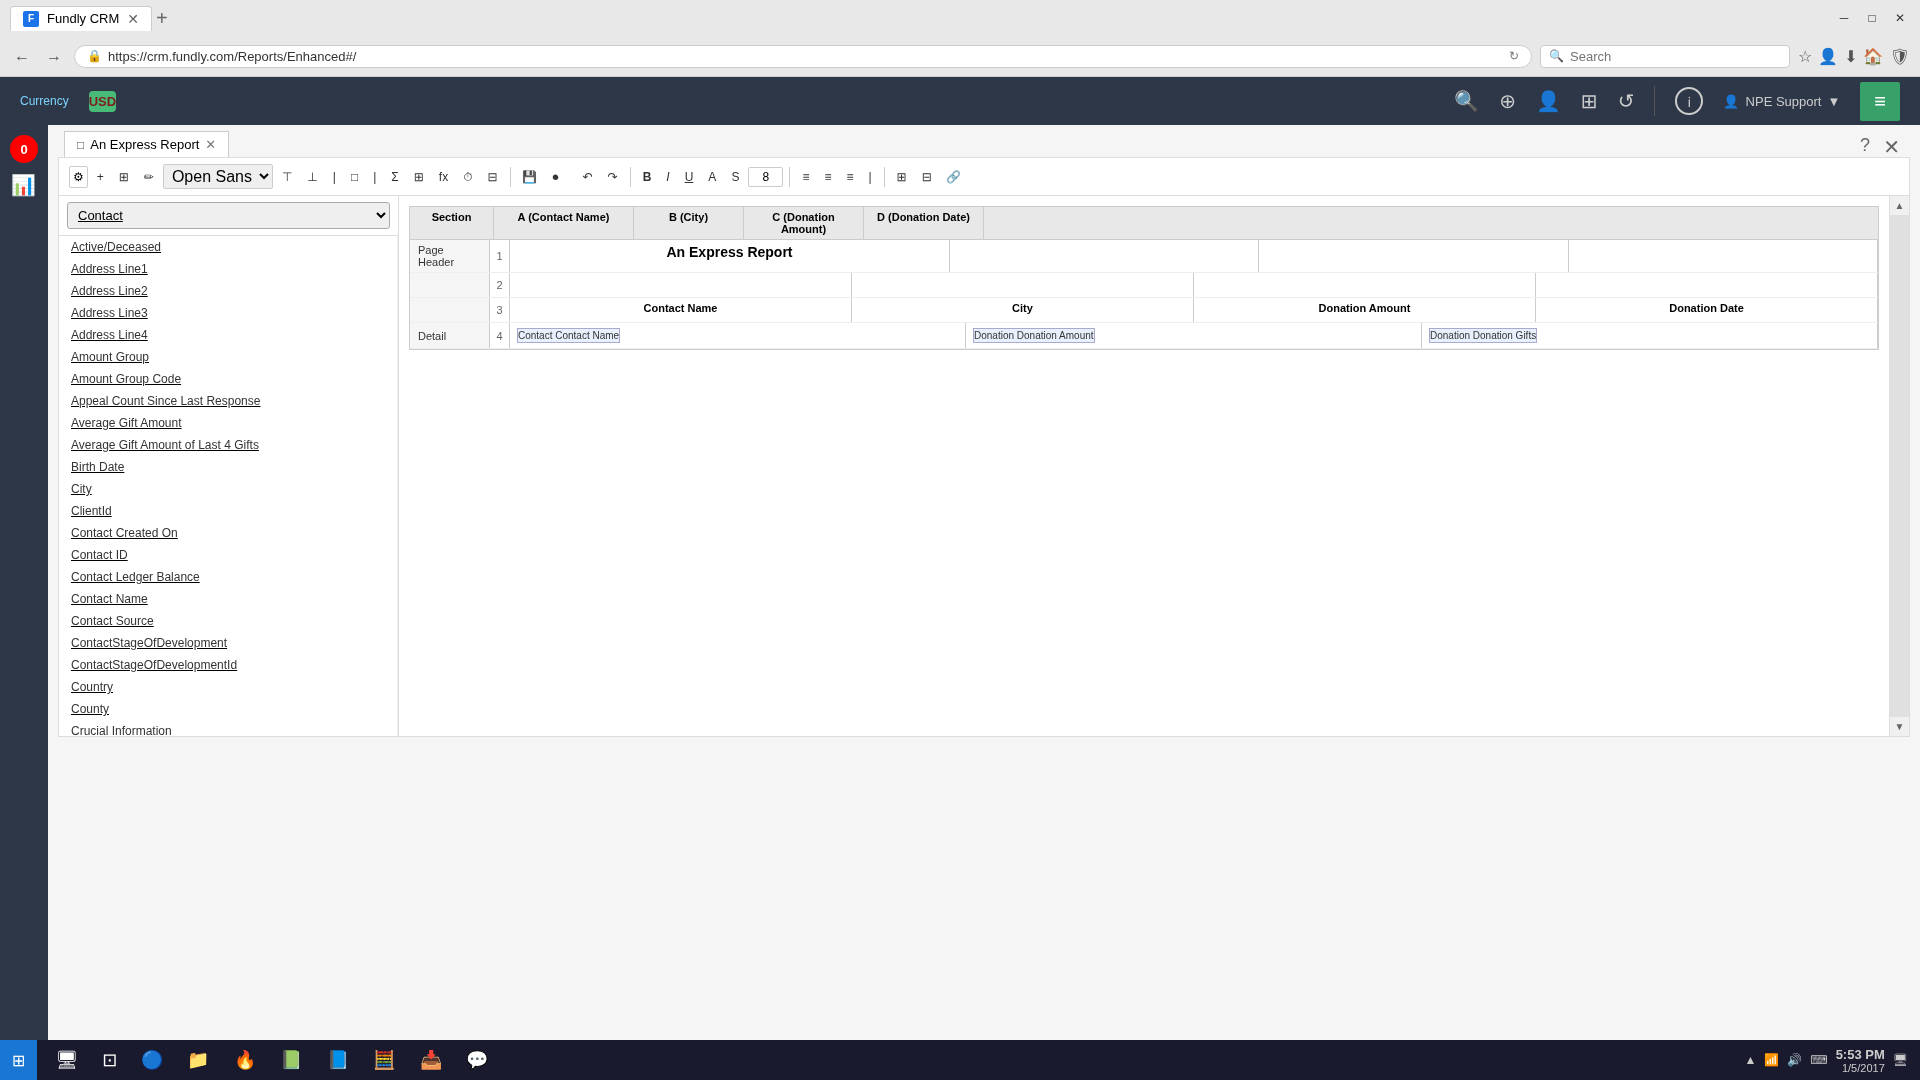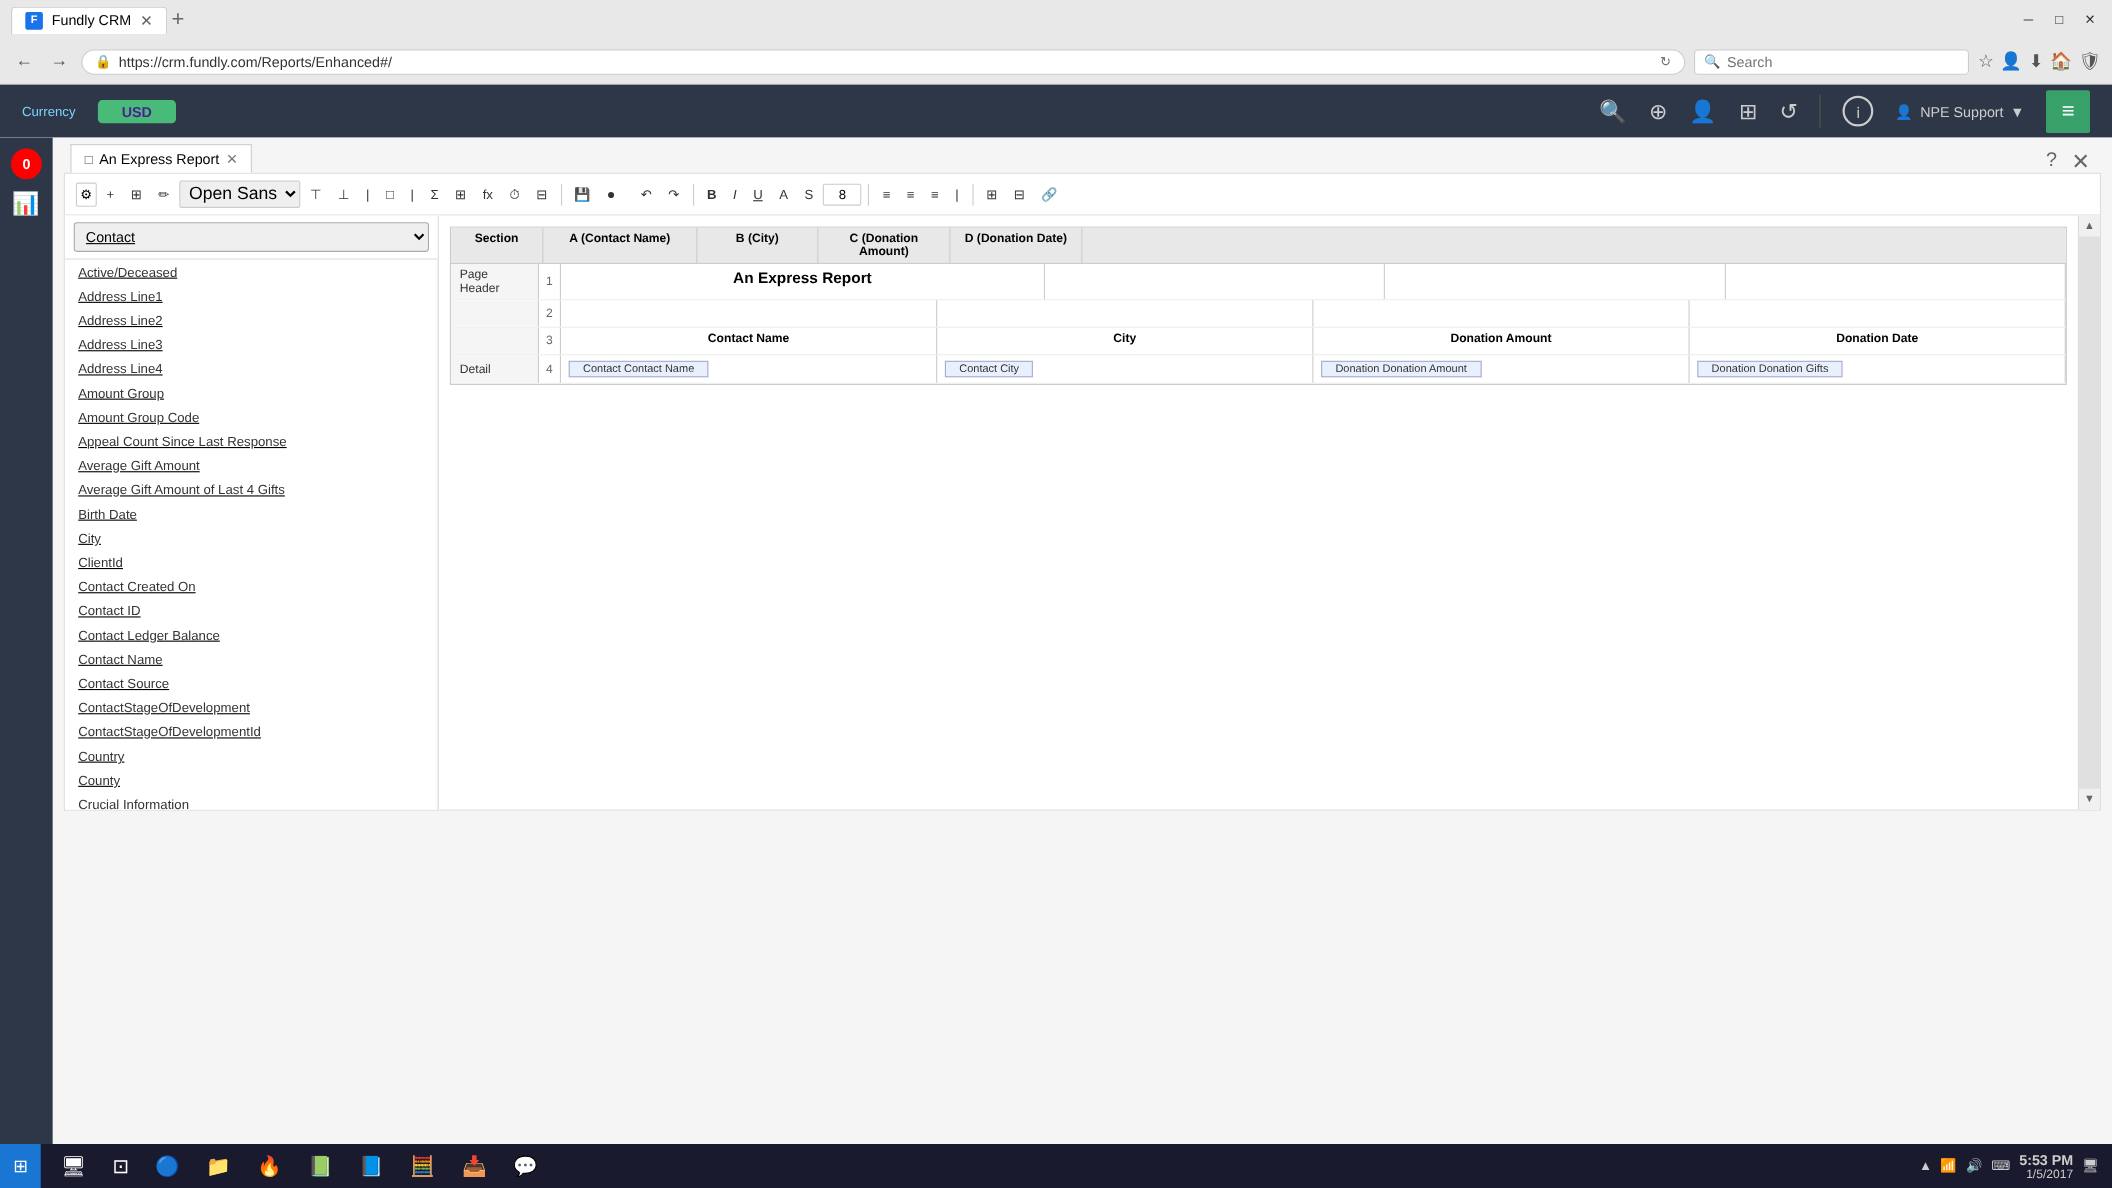--- a/index.html
+++ b/index.html
@@ -26,21 +26,21 @@
     .search-box-browser input { border: none; outline: none; font-size: 13px; width: 180px; }
     .browser-toolbar-icons { display: flex; gap: 6px; color: #555; }
     .browser-toolbar-icons span { cursor: pointer; font-size: 16px; }
 
     
     .app-container { display: flex; flex-direction: column; height: calc(1080px - 76px); }
 
     
     .app-header { background: #2d3748; color: white; display: flex; align-items: center; padding: 0 20px; height: 48px; gap: 20px; }
     .currency-label { font-size: 12px; color: #7dd3fc; }
-    .currency-badge { background: #48bb78; color: #4c1d95; padding: 3px 22px; border-radius: 4px; font-size: 13px; font-weight: bold; }
+    .currency-badge { background: #48bb78; color: #7f1d1d; padding: 3px 0; border-radius: 4px; font-size: 13px; font-weight: bold; }
     .header-spacer { flex: 1; }
     .header-icons { display: flex; align-items: center; gap: 20px; }
     .header-icon { cursor: pointer; color: #ccc; font-size: 20px; }
     .header-divider { width: 1px; height: 30px; background: #555; }
     .info-icon { width: 28px; height: 28px; border-radius: 50%; border: 2px solid #ccc; display: flex; align-items: center; justify-content: center; color: #ccc; font-size: 14px; cursor: pointer; }
     .npe-support { display: flex; align-items: center; gap: 6px; cursor: pointer; font-size: 13px; color: #ccc; }
     .menu-icon-btn { background: #38a169; color: white; border: none; padding: 8px 14px; cursor: pointer; font-size: 20px; border-radius: 2px; }
 
     
     .app-body { display: flex; flex: 1; overflow: hidden; }
@@ -118,21 +118,21 @@
     .col-d { width: 110px; min-width: 110px; }
     .section-label-col { width: 80px; min-width: 80px; }
     .row-num-col { width: 20px; min-width: 20px; }
 
     .grid-header-section { width: 84px; }
     .grid-header-a { width: 140px; }
     .grid-header-b { width: 110px; }
     .grid-header-c { width: 120px; }
     .grid-header-d { width: 120px; }
 
-    .field-badge { display: inline-block; background: #e8f0fe; border: 1px solid #aac; font-size: 10px; padding: 1px 12px; margin: 1px; color: #333; }
+    .field-badge { display: inline-block; background: #e8f0fe; border: 1px solid #aac; font-size: 10px; padding: 1px 0; margin: 1px; color: #333; }
   </style>
 </head>
 <body>
 
 <div class="browser-chrome">
   <div class="browser-titlebar">
     <div class="browser-tabs">
       <div class="browser-tab">
         <div class="browser-tab-favicon">F</div>
         <span>Fundly CRM</span>
@@ -333,23 +333,20 @@
               <div class="report-grid-data-cell col-c col-header-cell" style="font-weight:bold; text-align:center;">Donation Amount</div>
               <div class="report-grid-data-cell col-d col-header-cell" style="font-weight:bold; text-align:center;">Donation Date</div>
             </div>
 
             <div class="report-grid-row">
               <div class="report-grid-section-cell section-label-col">Detail</div>
               <div class="report-grid-row-num row-num-col">4</div>
               <div class="report-grid-data-cell col-a">
                 <span class="field-badge">Contact Contact Name</span>
               </div>
-              <div class="report-grid-data-cell col-b">
-                <span class="field-badge">Contact City</span>
-              </div>
               <div class="report-grid-data-cell col-c">
                 <span class="field-badge">Donation Donation Amount</span>
               </div>
               <div class="report-grid-data-cell col-d">
                 <span class="field-badge">Donation Donation Gifts</span>
               </div>
             </div>
           </div>
         </div>
 

